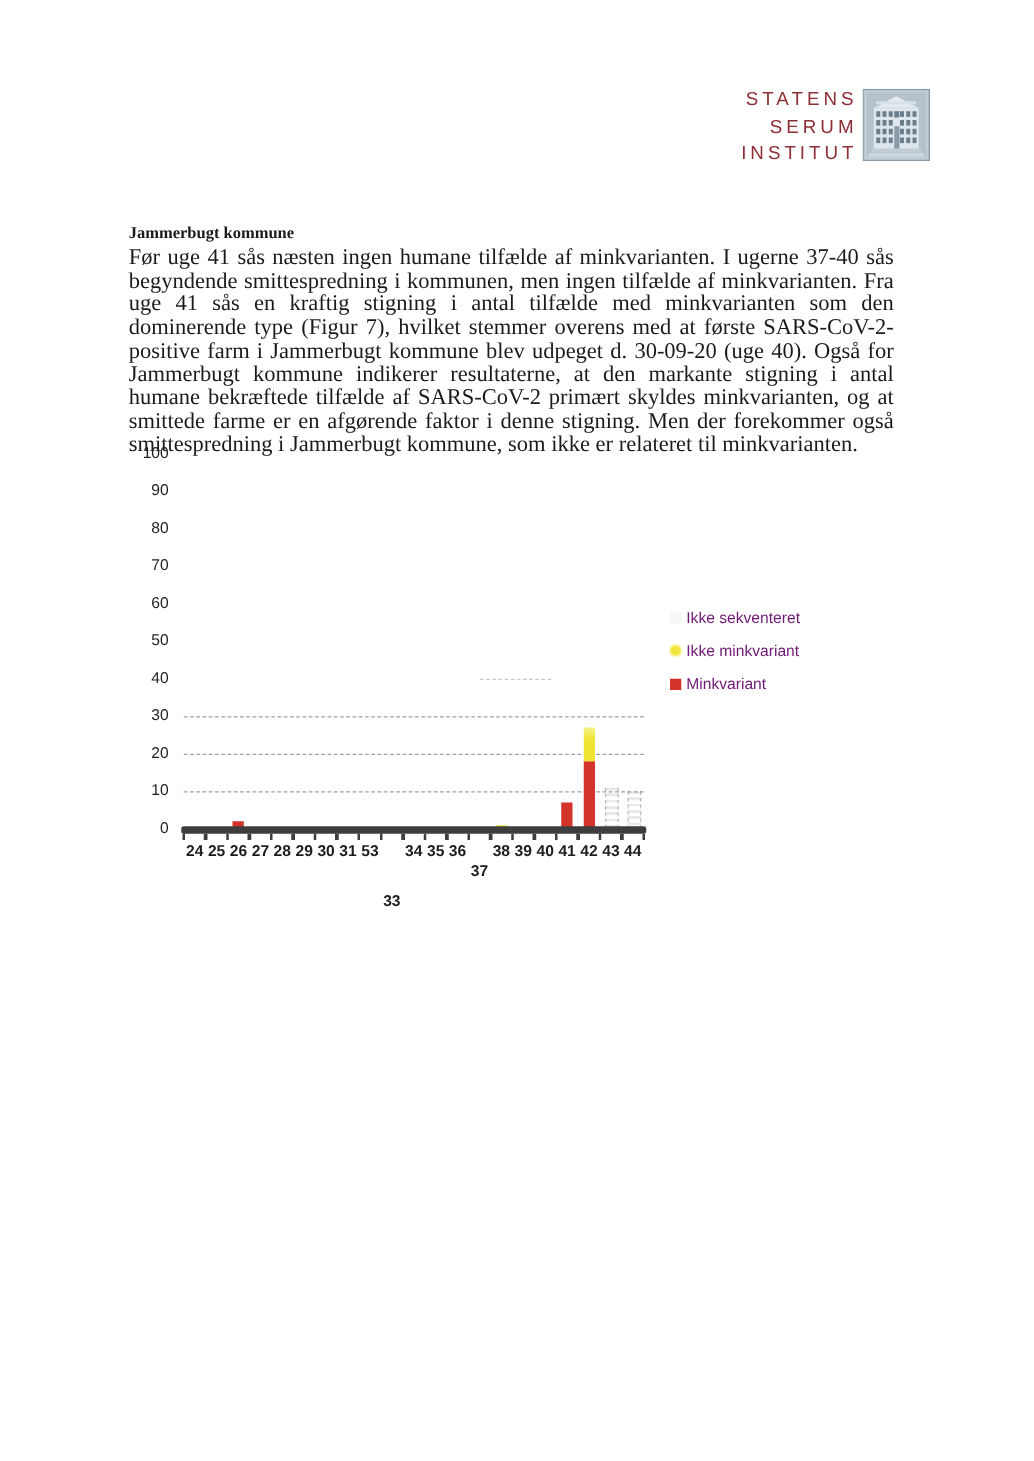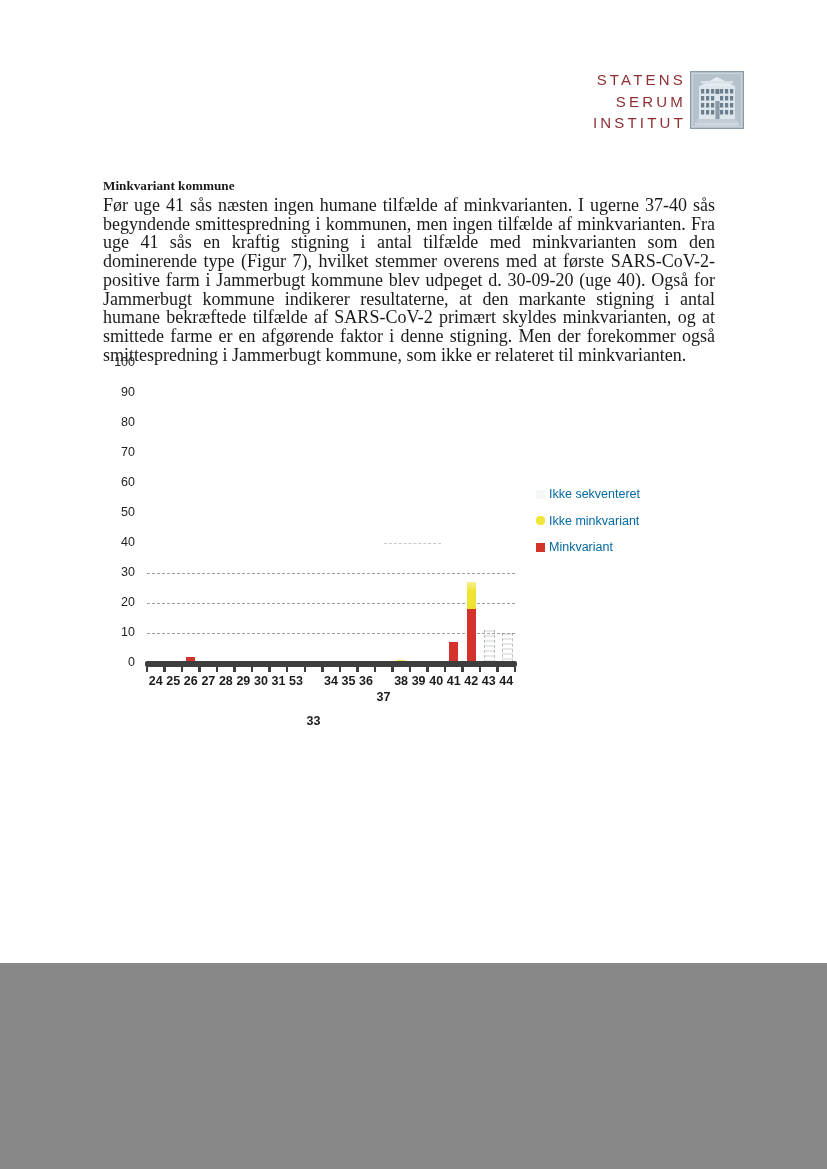--- a/index.html
+++ b/index.html
@@ -1,17 +1,17 @@
 <!DOCTYPE html>
 <html><head>
 <meta charset="utf-8">
 <style>
   html,body{margin:0;padding:0;background:#888;}
   #page{
-    position:relative;width:827px;height:963px;margin:0 auto;
+    position:relative;width:827px;height:1169px;margin:0 auto;
     background:#ffffff;overflow:hidden;
     font-family:"Liberation Serif", serif;color:#1a1a1a;
   }
   
   #logo-text{
     position:absolute;top:69px;right:141px;text-align:right;
     font-family:"Liberation Sans", sans-serif;
     font-size:15px;line-height:21.5px;letter-spacing:3.2px;font-weight:500;
   }
   #logo-img{position:absolute;left:690px;top:71px;}
@@ -43,21 +43,21 @@
   .bar-ikke_minkvariant{background:linear-gradient(to top,#efe431 65%,#f6f18e 100%);}
   .bar-ikke_sekventeret{
     background:repeating-linear-gradient(to bottom, rgba(140,150,155,0.22) 0 2px, rgba(0,0,0,0) 2px 5px);
     border-left:1px dashed rgba(120,128,133,0.45);
     border-right:1px dashed rgba(120,128,133,0.45);
   }
   #legend{position:absolute;left:536px;top:484px;}
   .legend-item{display:flex;align-items:center;height:20px;margin-bottom:6.5px;}
   .legend-swatch{width:9px;height:9px;margin-right:4px;flex:none;}
   .legend-swatch.soft{border-radius:45%;filter:blur(0.7px);}
-  .legend-label{font-size:12.5px;color:#0369a1;white-space:nowrap;}
+  .legend-label{font-size:12.5px;color:#701a75;white-space:nowrap;}
 </style>
 </head>
 <body>
 
 <div id="page">
 
   <div id="logo-text" style="color: rgb(141, 47, 52);">
     <div>STATENS</div>
     <div>SERUM</div>
     <div>INSTITUT</div>
@@ -93,21 +93,21 @@
       <rect x="30" y="39" width="3.2" height="4.5"></rect>
         <rect x="35" y="39" width="3.2" height="4.5"></rect>
         <rect x="40" y="39" width="3.2" height="4.5"></rect>
     </g>
     <rect x="25.4" y="18" width="4" height="5" fill="#6c7e8b"></rect>
     <rect x="25.4" y="30" width="4.2" height="18" fill="#8b9aa6"></rect>
     <rect x="7" y="48" width="40" height="3" fill="#c2cdd5"></rect>
     <rect x="5" y="51.5" width="44" height="3" fill="#cfd8df"></rect>
   </svg>
 
-  <h1 id="heading">Minkvariant kommune</h1>
+  <h1 id="heading">Jammerbugt kommune</h1>
   <p id="paragraph">Før uge 41 sås næsten ingen humane tilfælde af minkvarianten. I ugerne 37-40 sås begyndende smittespredning i kommunen, men ingen tilfælde af minkvarianten. Fra uge 41 sås en kraftig stigning i antal tilfælde med minkvarianten som den dominerende type (Figur 7), hvilket stemmer overens med at første SARS-CoV-2-positive farm i Jammerbugt kommune blev udpeget d. 30-09-20 (uge 40). Også for Jammerbugt kommune indikerer resultaterne, at den markante stigning i antal humane bekræftede tilfælde af SARS-CoV-2 primært skyldes minkvarianten, og at smittede farme er en afgørende faktor i denne stigning. Men der forekommer også smittespredning i Jammerbugt kommune, som ikke er relateret til minkvarianten.</p>
 
   <div id="chart">
     <div id="ylabels">
         <div class="ylabel" style="left: 95px; top: 655px;">0</div>
         <div class="ylabel" style="left: 95px; top: 625px;">10</div>
         <div class="ylabel" style="left: 95px; top: 595px;">20</div>
         <div class="ylabel" style="left: 95px; top: 565px;">30</div>
         <div class="ylabel" style="left: 95px; top: 535px;">40</div>
         <div class="ylabel" style="left: 95px; top: 505px;">50</div>

